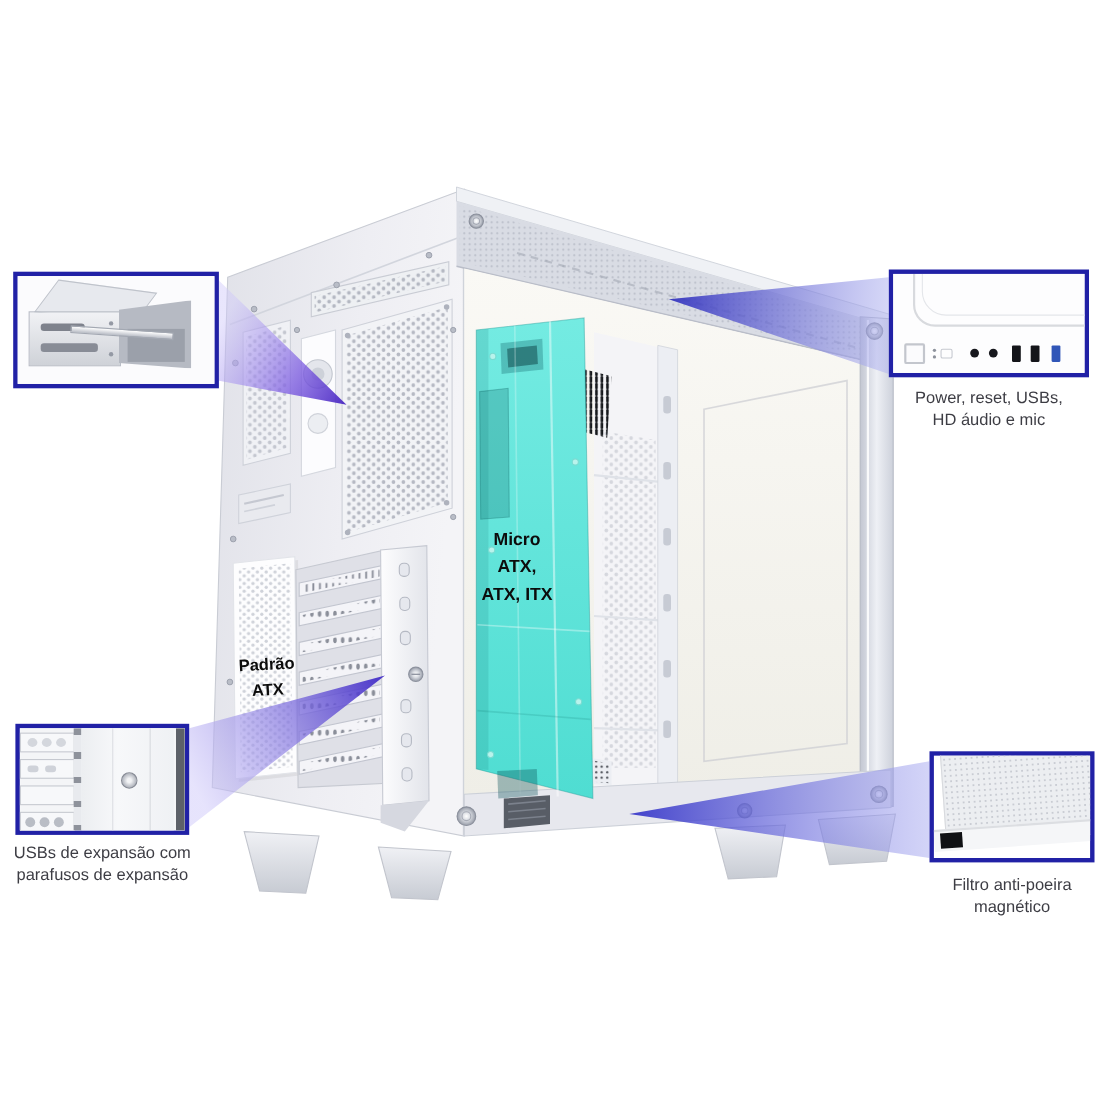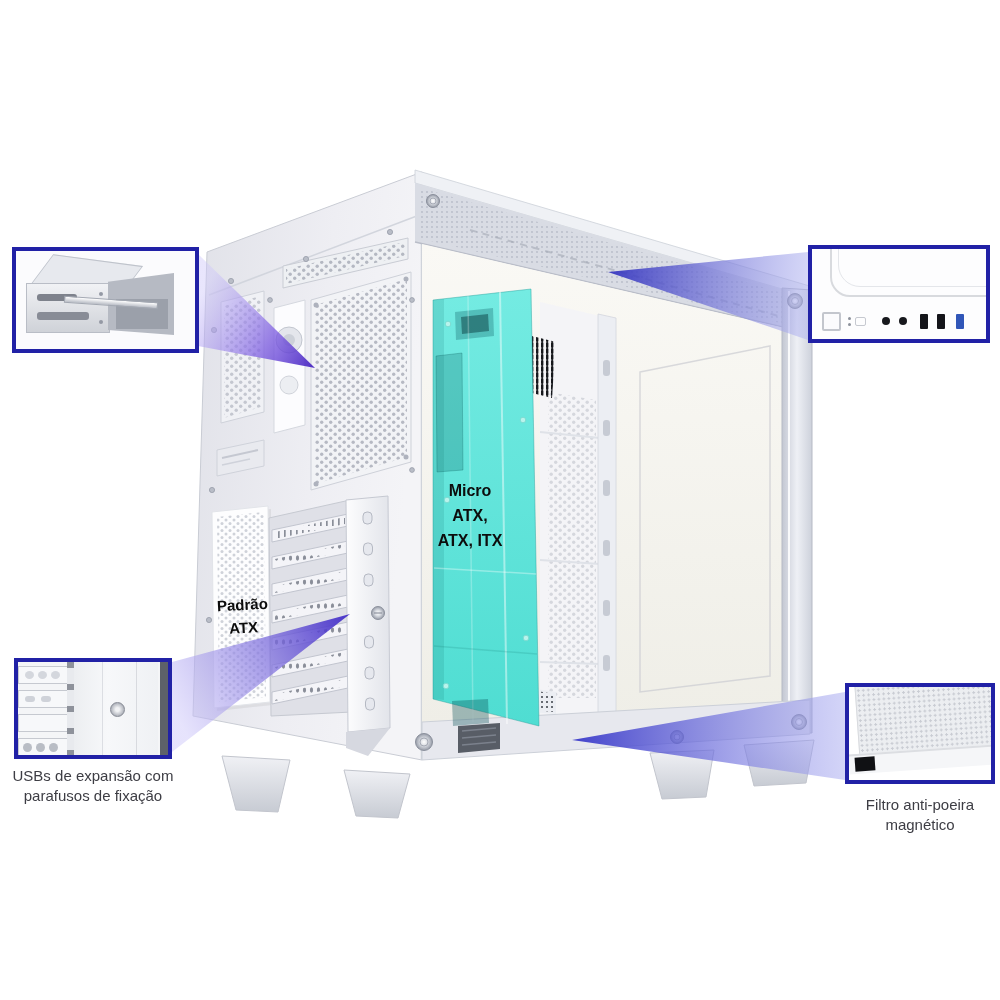--- a/index.html
+++ b/index.html
@@ -335,20 +335,24 @@
         <div style="width:8px;height:8px;background:#17181d;border-radius:50%;"></div>
         <div style="width:13px;"></div>
         <div style="width:8px;height:15px;background:#14151a;border-radius:1px;"></div>
         <div style="width:9px;"></div>
         <div style="width:8px;height:15px;background:#14151a;border-radius:1px;"></div>
         <div style="width:11px;"></div>
         <div style="width:8px;height:15px;background:#3156b8;border-radius:1px;"></div>
       </div>
     </div>
   </div>
+  <div class="caption" style="left:800px;top:352px;width:198px;">
+    <div>Power, reset, USBs,</div>
+    <div>HD áudio e mic</div>
+  </div>
 
   <div class="callout" style="left:14px;top:658px;width:158px;height:101px;">
     <div class="abs" style="left:0;top:0;right:0;bottom:0;background:#f4f5f7;">
       <div class="abs" style="left:0;top:0;width:56px;height:100%;">
         <div class="abs" style="left:0;top:4px;width:48px;height:16px;background:#f7f8fa;border:1px solid #c6c9d0;">
           <div class="abs" style="left:6px;top:4px;width:9px;height:8px;background:#d4d7dd;border-radius:50%;"></div>
           <div class="abs" style="left:19px;top:4px;width:9px;height:8px;background:#d4d7dd;border-radius:50%;"></div>
           <div class="abs" style="left:32px;top:4px;width:9px;height:8px;background:#d4d7dd;border-radius:50%;"></div>
         </div>
         <div class="abs" style="left:0;top:28px;width:48px;height:16px;background:#f7f8fa;border:1px solid #c6c9d0;">
@@ -366,21 +370,21 @@
       <div class="abs" style="left:56px;top:0;width:84px;height:100%;background:linear-gradient(90deg,#eceef1,#f7f8fa 40%,#eff1f4);">
         <div class="abs" style="left:28px;top:0;width:1px;height:100%;background:#dcdee3;"></div>
         <div class="abs" style="left:62px;top:0;width:1px;height:100%;background:#d8dadf;"></div>
         <div class="abs" style="left:36px;top:40px;width:13px;height:13px;border-radius:50%;background:radial-gradient(circle,#f2f3f5 20%,#a9adb6 75%,#80848e);border:1px solid #878b95;"></div>
       </div>
       <div class="abs" style="right:0;top:0;width:8px;height:100%;background:#5d6169;"></div>
     </div>
   </div>
   <div class="caption" style="left:0;top:766px;width:186px;">
     <div>USBs de expansão com</div>
-    <div>parafusos de fixação</div>
+    <div>parafusos de expansão</div>
   </div>
 
   <div class="callout" style="left:845px;top:683px;width:150px;height:101px;">
     <div class="abs" style="left:0;top:0;right:0;bottom:0;background:#ffffff;">
       <div class="abs" style="left:8px;top:-10px;width:150px;height:84px;background:#eceef1;border:1px solid #d8dade;transform:rotate(-4deg);
                   background-image:radial-gradient(circle,#c9ccd3 1px,transparent 1.3px);background-size:5px 5px;"></div>
       <div class="abs" style="left:0px;top:62px;width:160px;height:18px;background:#f5f6f8;border-top:2px solid #dcdee2;transform:rotate(-4deg);"></div>
       <div class="abs" style="left:6px;top:70px;width:20px;height:14px;background:#101114;transform:rotate(-4deg);"></div>
     </div>
   </div>

